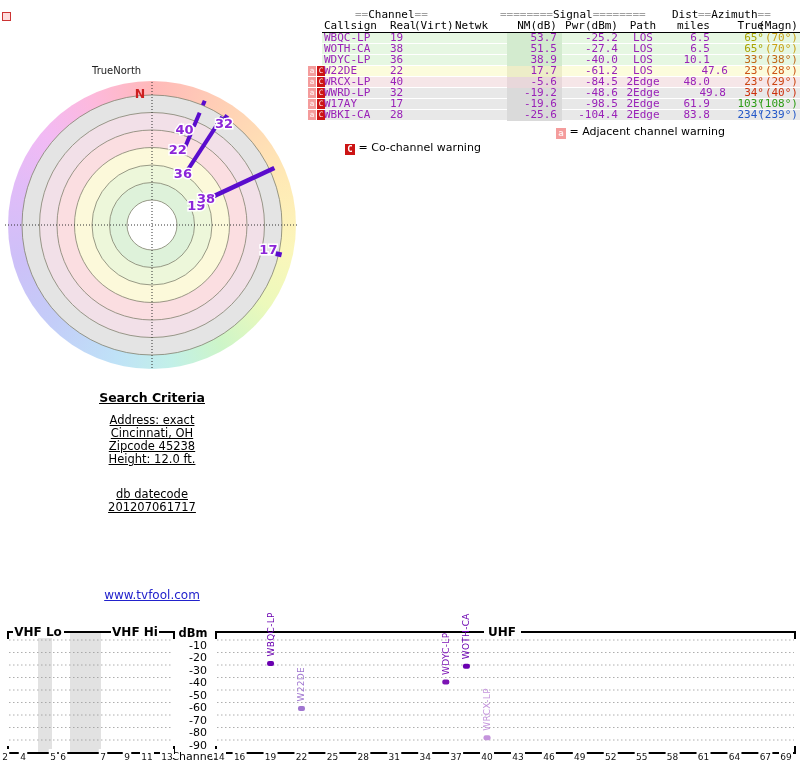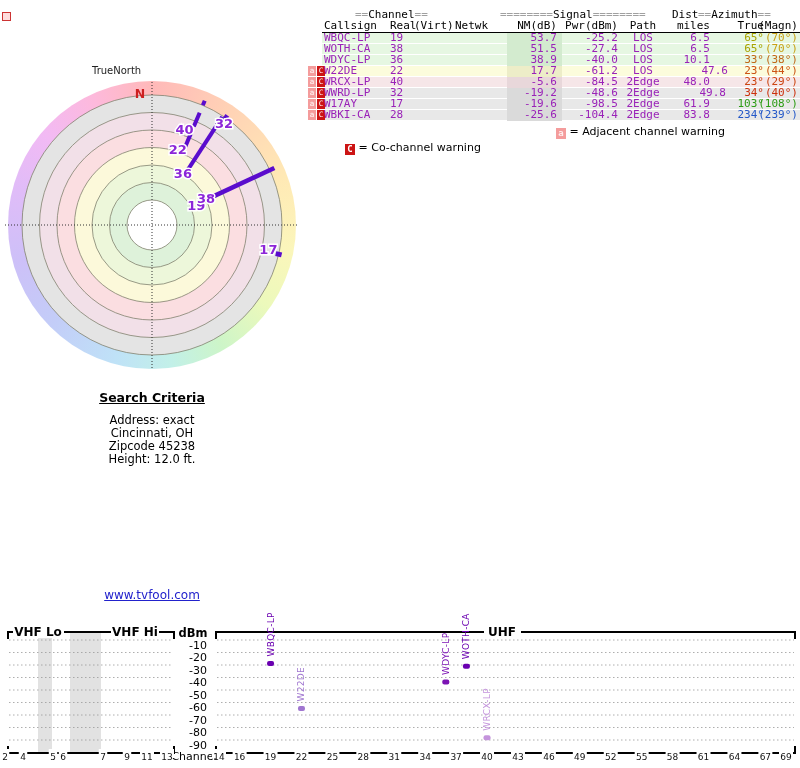--- a/index.html
+++ b/index.html
@@ -28,21 +28,21 @@
   .trow .nmband{position:absolute;left:185px;top:-0.5px;width:55px;height:11px;}
   .wmark{position:absolute;top:0;width:8px;height:9.5px;color:#fff;font-size:7.5px;line-height:9.5px;
     text-align:center;font-family:"DejaVu Sans Mono","Liberation Mono",monospace;}
   .wmark.a{left:-14px;background:#f49c9c;}
   .wmark.c{left:-5px;background:#cc1414;}
   .legend{font-size:11px;color:#000;white-space:nowrap;}
   .legend .box{display:inline-block;width:10px;height:11px;color:#fff;font-size:9px;font-weight:bold;
     text-align:center;line-height:11px;vertical-align:-1px;font-family:"DejaVu Sans Mono",monospace;}
   #legend-co .box{background:#cc1414;}
   #legend-adj .box{background:#f49c9c;color:#ffecec;}
-  #search-block{left:72px;top:390px;width:160px;text-align:center;color:#000;}
+  #search-block{left:72px;top:390px;width:160px;text-align:center;color:#000;text-decoration:underline;}
   #search-title{font-size:12.5px;font-weight:bold;text-decoration:underline;margin-bottom:9px;}
   .search-line{font-size:11.5px;line-height:13px;}
   #db-block{margin-top:22px;}
   #link{left:72px;top:588px;width:160px;text-align:center;font-size:12px;color:#2222cc;
     text-decoration:underline;cursor:pointer;}
 </style>
 </head>
 <body>
 
 <div id="canvas">
@@ -244,21 +244,21 @@
         <div class="nmband" style="background: rgb(237, 237, 200);"></div>
         <div class="wmark a">a</div>
         <div class="wmark c">C</div>
         <div class="cell" style="left: 2px;">W22DE</div>
         <div class="cell" style="left: 68px;">22</div>
         <div class="cell" style="right: 243px;">17.7</div>
         <div class="cell" style="right: 182px;">-61.2</div>
         <div class="cell" style="left: 321px; transform: translateX(-50%);">LOS</div>
         <div class="cell" style="right: 72px; text-align: right;">47.6</div>
         <div class="cell" style="right: 36px; color: rgb(204, 84, 20);">23°</div>
-        <div class="cell" style="right: 2px; color: rgb(204, 84, 20);">(44°)</div>
+        <div class="cell" style="right: 2px; color: rgb(204, 84, 20);">(28°)</div>
       </div>
       <div class="trow" style="top: 67px; background: rgb(246, 230, 232);">
         <div class="nmband" style="background: rgb(232, 215, 218);"></div>
         <div class="wmark a">a</div>
         <div class="wmark c">C</div>
         <div class="cell" style="left: 2px;">WRCX-LP</div>
         <div class="cell" style="left: 68px;">40</div>
         <div class="cell" style="right: 243px;">-5.6</div>
         <div class="cell" style="right: 182px;">-84.5</div>
         <div class="cell" style="left: 321px; transform: translateX(-50%);">2Edge</div>
@@ -315,16 +315,20 @@
     <span class="box">a</span>
     <span>=  Adjacent channel warning</span>
   </div>
 
   <div id="search-block" class="abs">
     <div id="search-title">Search Criteria</div>
     <div class="search-line">Address: exact</div>
     <div class="search-line">Cincinnati, OH</div>
     <div class="search-line">Zipcode 45238</div>
     <div class="search-line">Height: 12.0 ft.</div>
+    <div id="db-block">
+      <div class="search-line">db datecode</div>
+      <div class="search-line">201207061717</div>
+    </div>
   </div>
 
   <div id="link" class="abs">www.tvfool.com</div>
 </div>
 
 </body></html>

